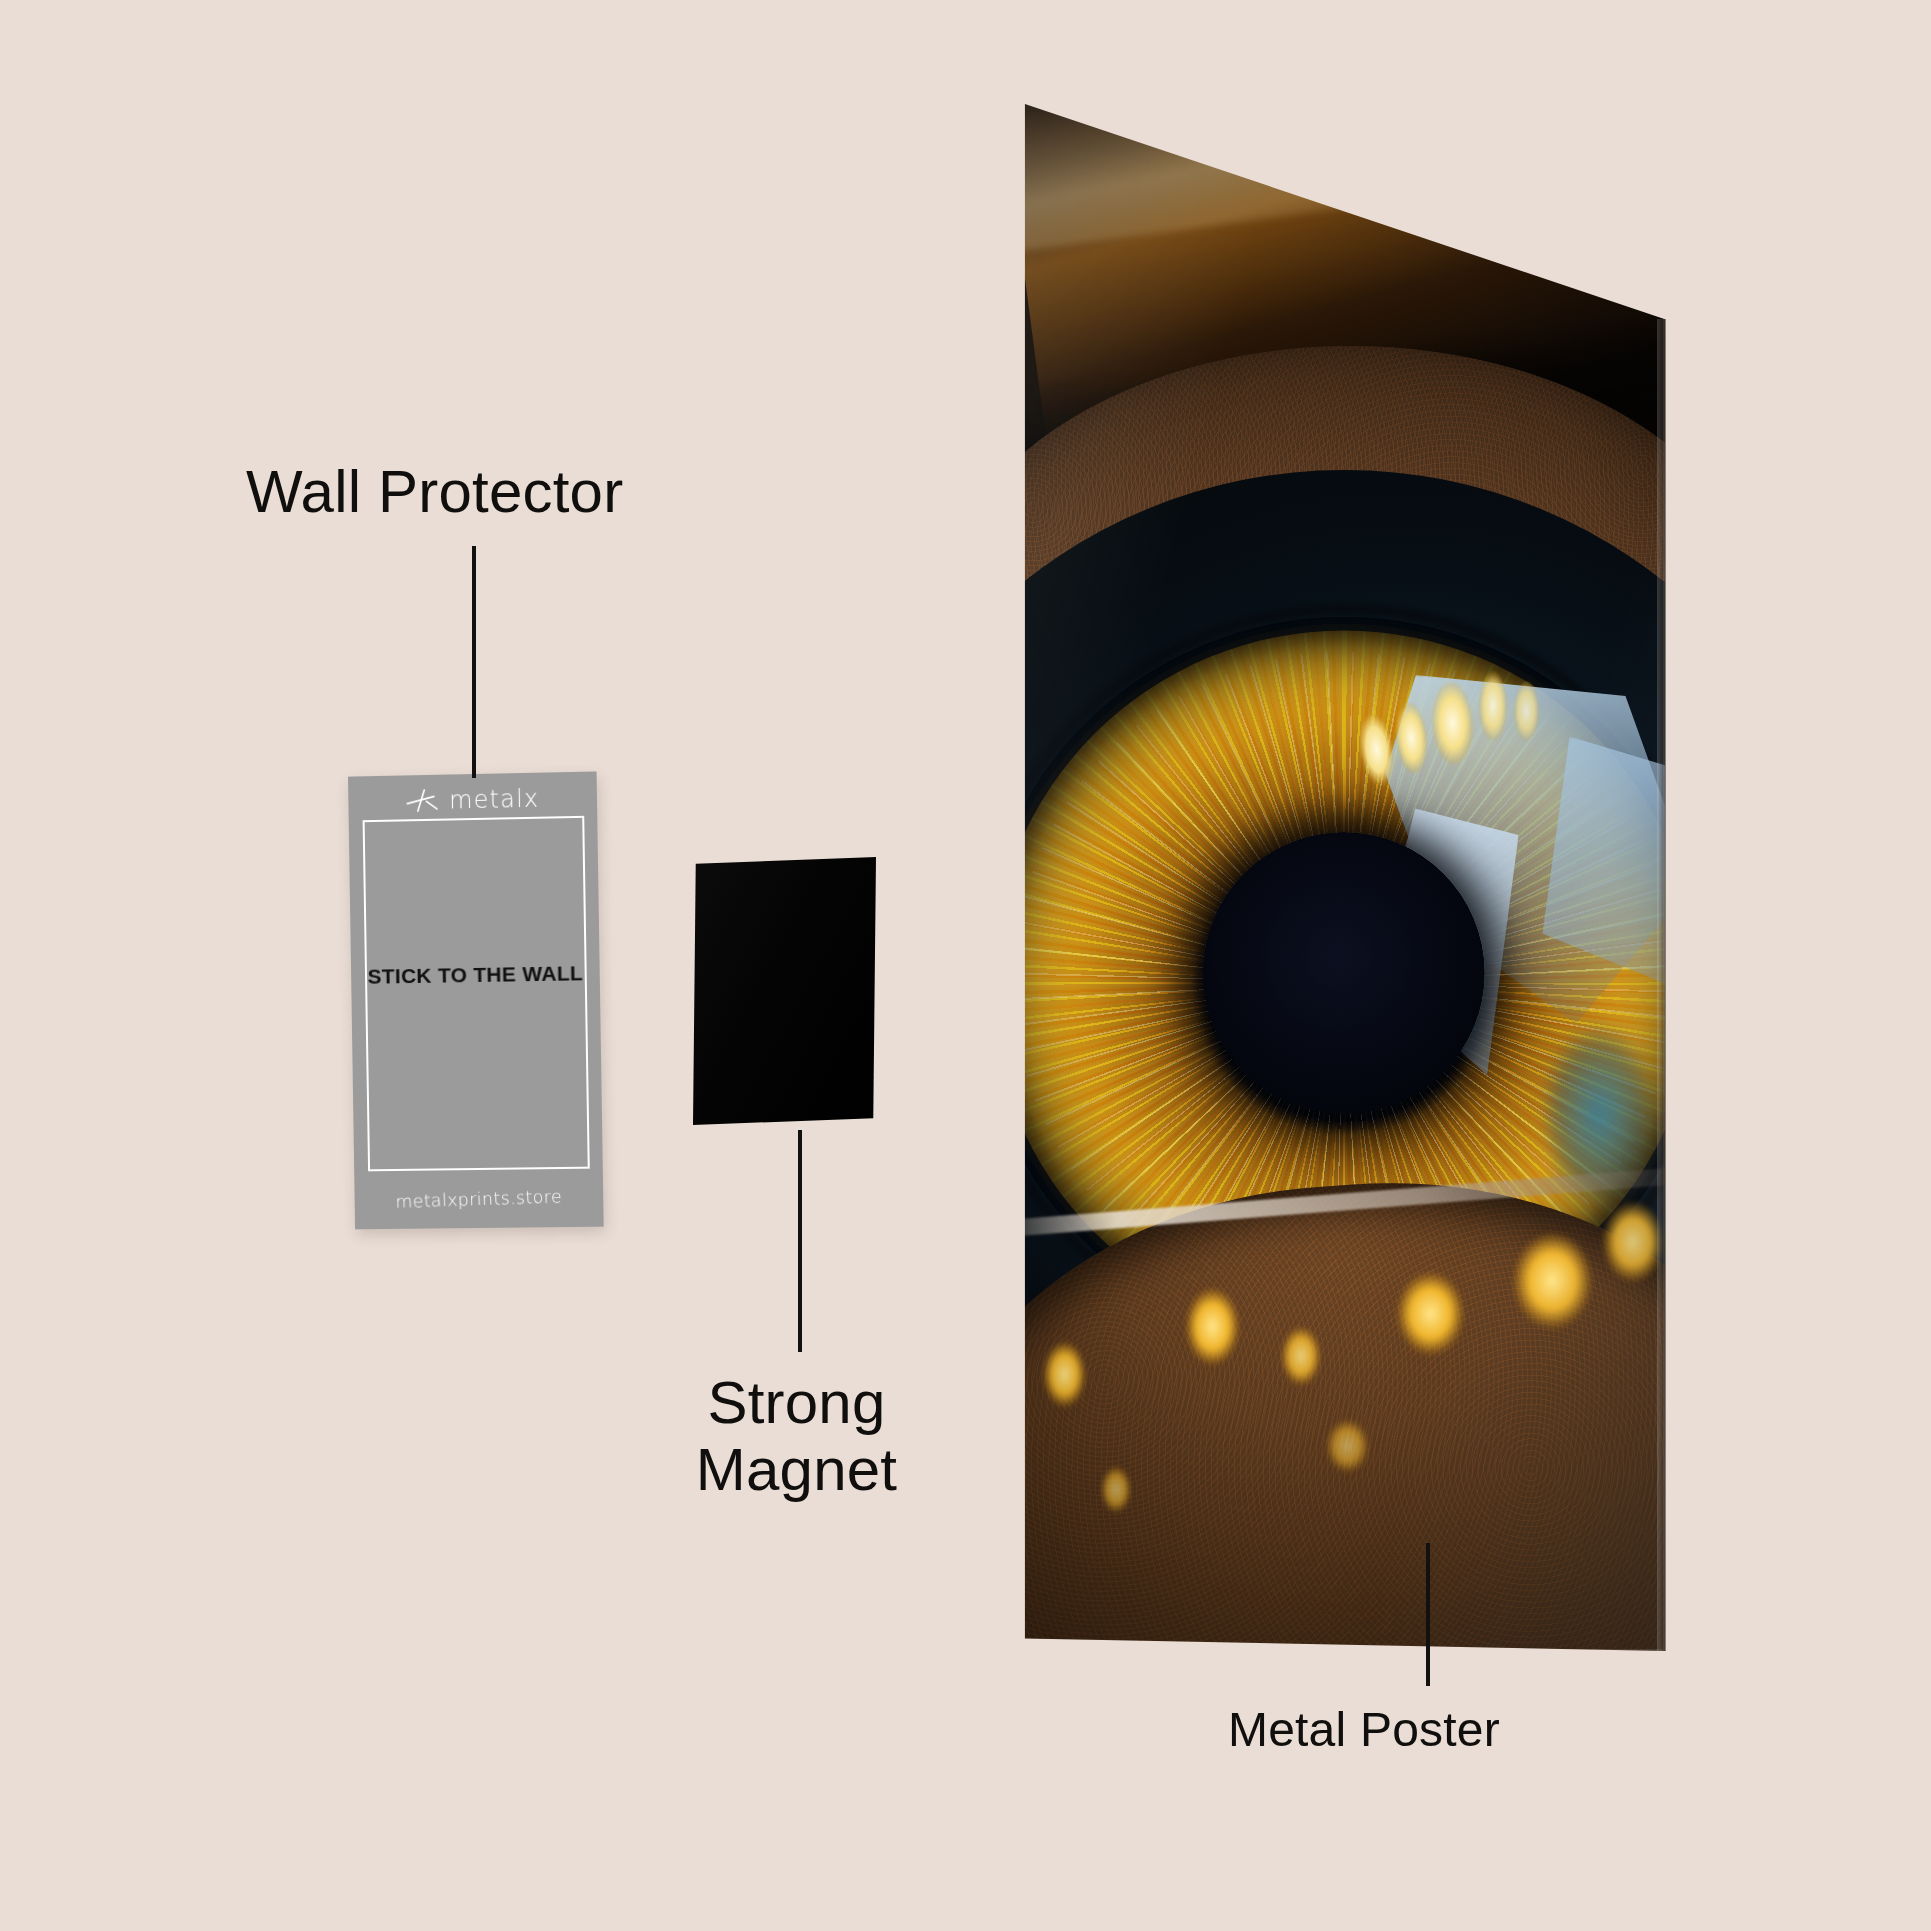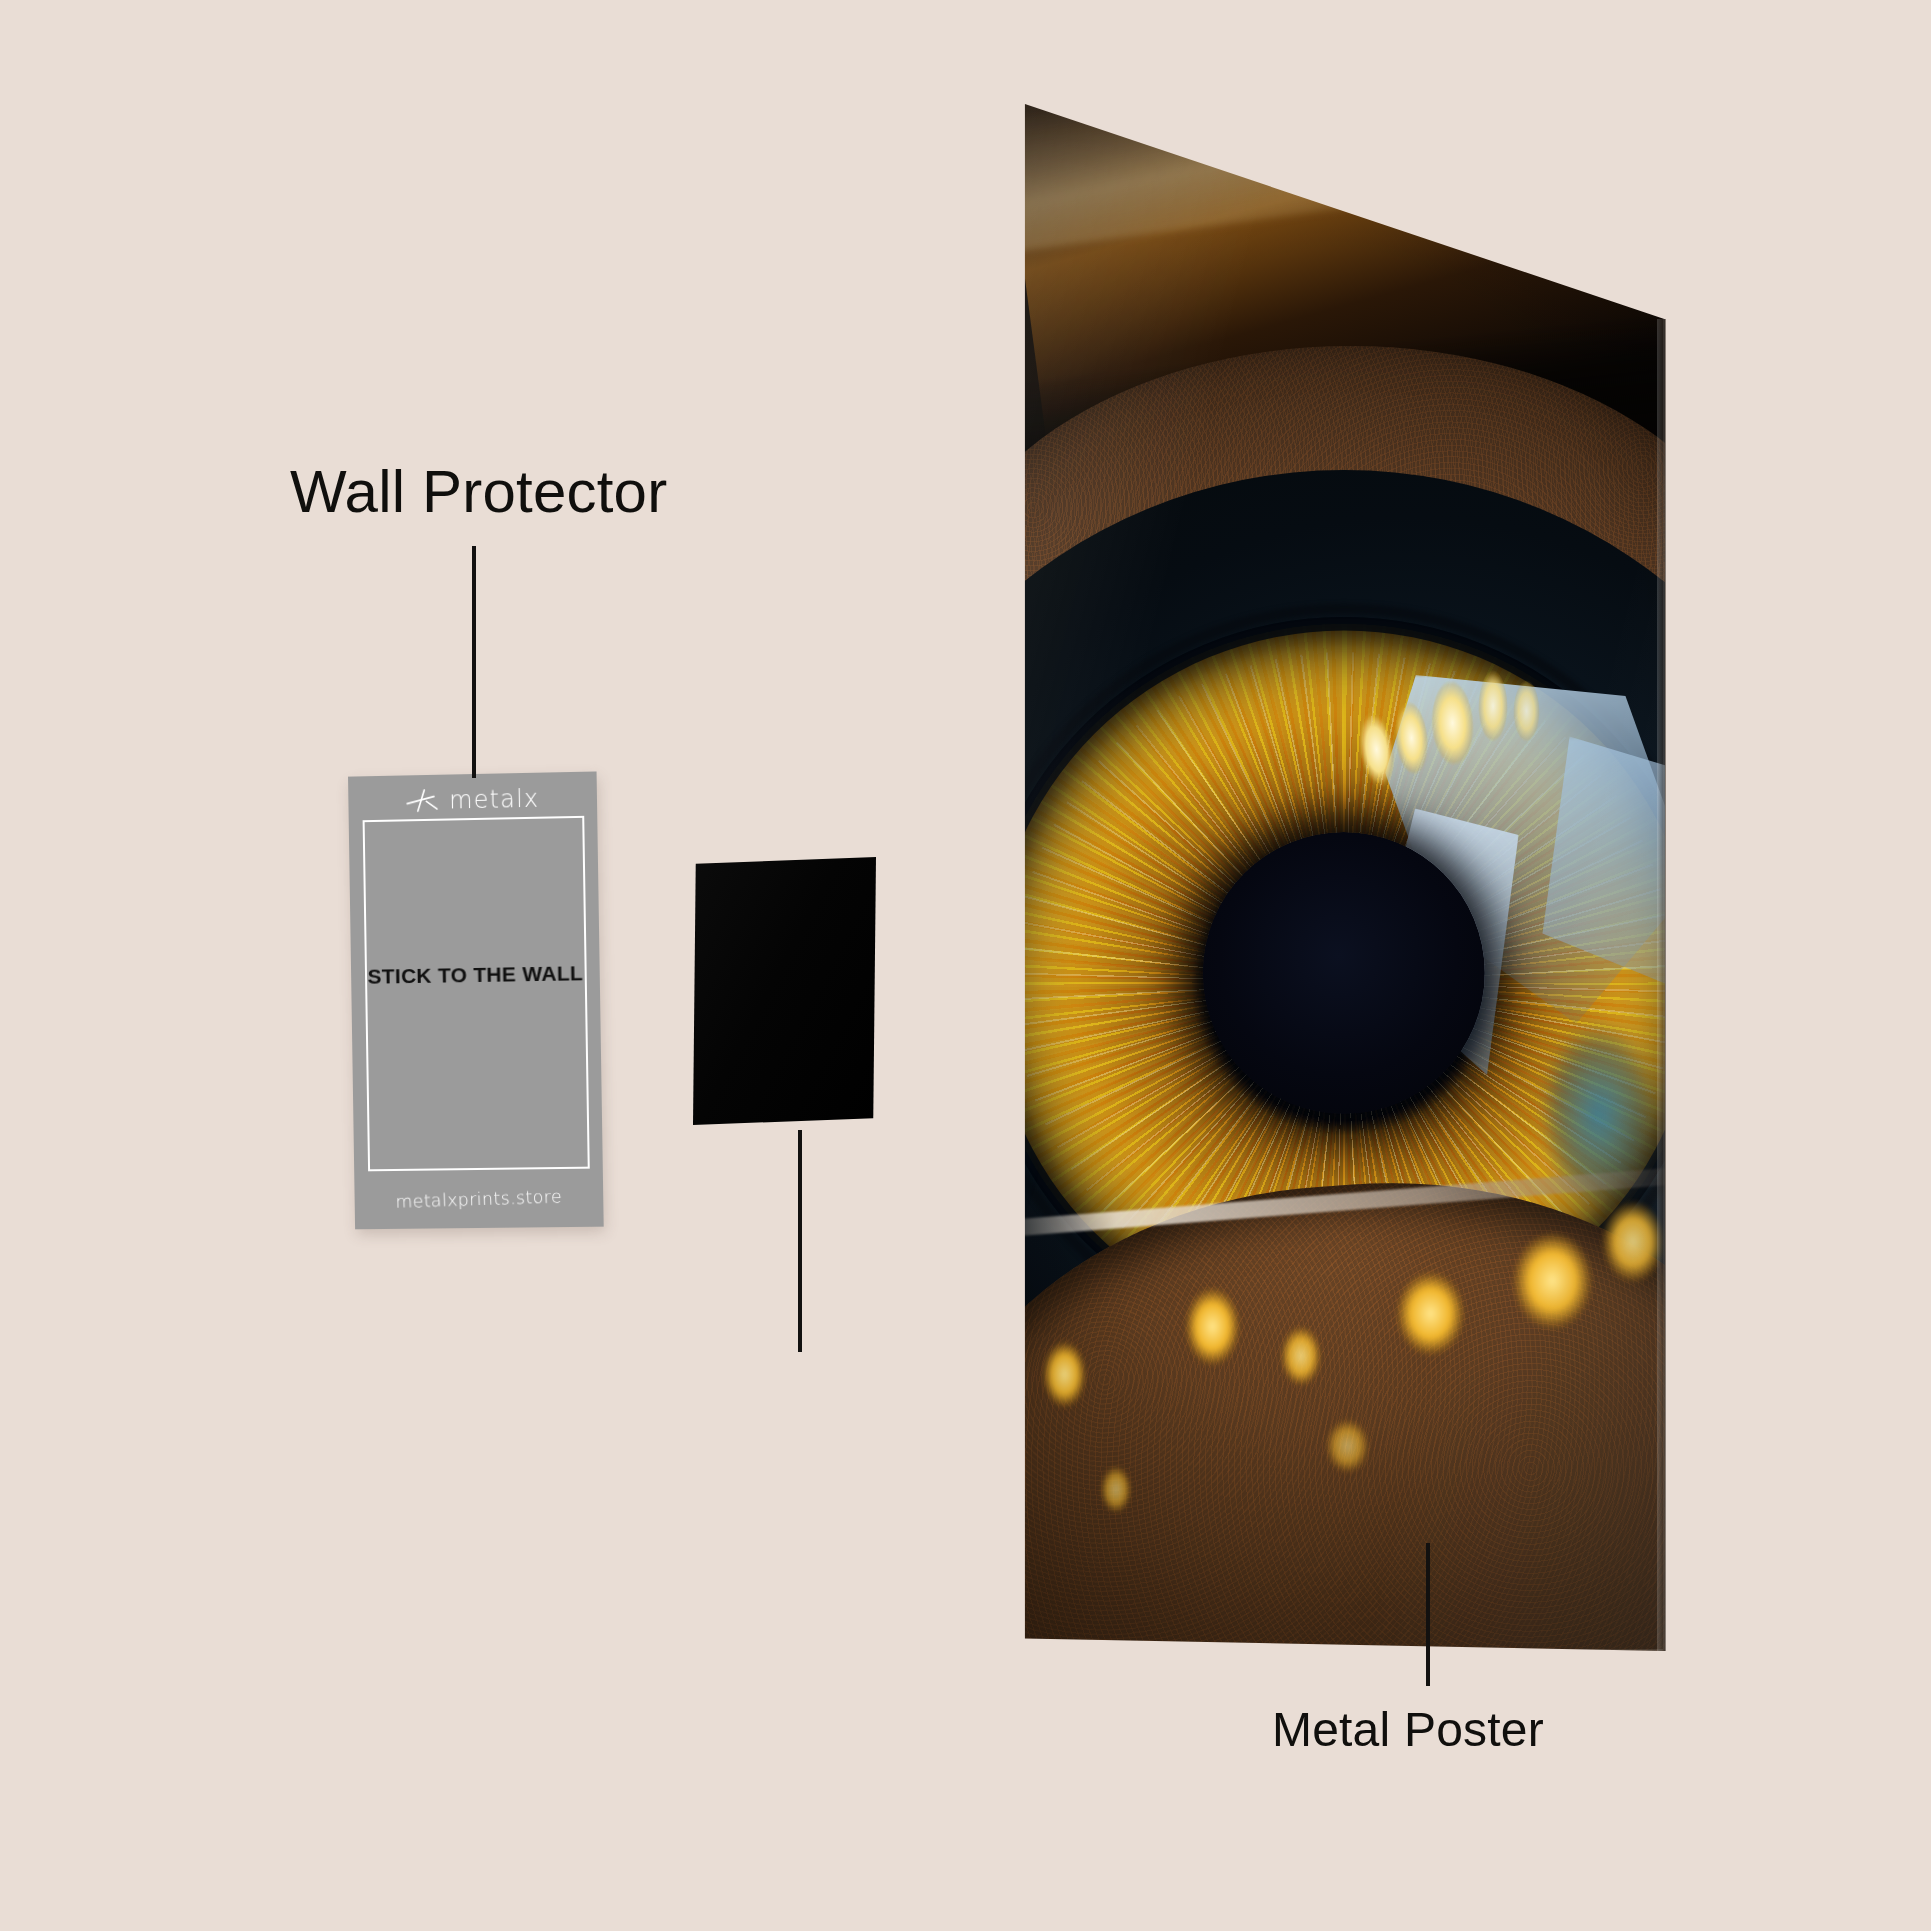--- a/index.html
+++ b/index.html
@@ -6,21 +6,21 @@
   body{
     width:1931px;height:1931px;
     background:#e9ddd5;
     font-family:"Liberation Sans", sans-serif;
     overflow:hidden;
     position:relative;
   }
   .stage{position:absolute;inset:0;}
 
   
-  .callout{position:absolute;color:#100f0d;font-weight:400;letter-spacing:0.2px;white-space:pre-line;margin-left:44px;}
+  .callout{position:absolute;color:#100f0d;font-weight:400;letter-spacing:0.2px;white-space:pre-line;}
   #label-wall-protector{left:246px;top:460px;font-size:60px;line-height:1.05;}
   #label-strong-magnet{left:666px;top:1369px;font-size:60px;line-height:1.12;text-align:center;width:261px;}
   #label-metal-poster{left:1228px;top:1705px;font-size:48px;line-height:1.05;}
 
   .leader{position:absolute;background:#121110;}
   #leader-wall-protector{left:472px;top:546px;width:3.9px;height:232px;}
   #leader-strong-magnet{left:798px;top:1130px;width:3.9px;height:222px;}
   #leader-metal-poster{left:1426px;top:1543px;width:3.9px;height:143px;}
 
   
@@ -353,16 +353,18 @@
     <div id="wp-url">metalxprints.store</div>
   </div>
 
   <div id="magnet"></div>
 
   <div class="leader" id="leader-wall-protector"></div>
   <div class="leader" id="leader-strong-magnet"></div>
   <div class="leader" id="leader-metal-poster"></div>
 
   <div class="callout" id="label-wall-protector">Wall Protector</div>
+  <div class="callout" id="label-strong-magnet">Strong
+Magnet</div>
   <div class="callout" id="label-metal-poster">Metal Poster</div>
 
 </div>
 
 
 </body></html>

